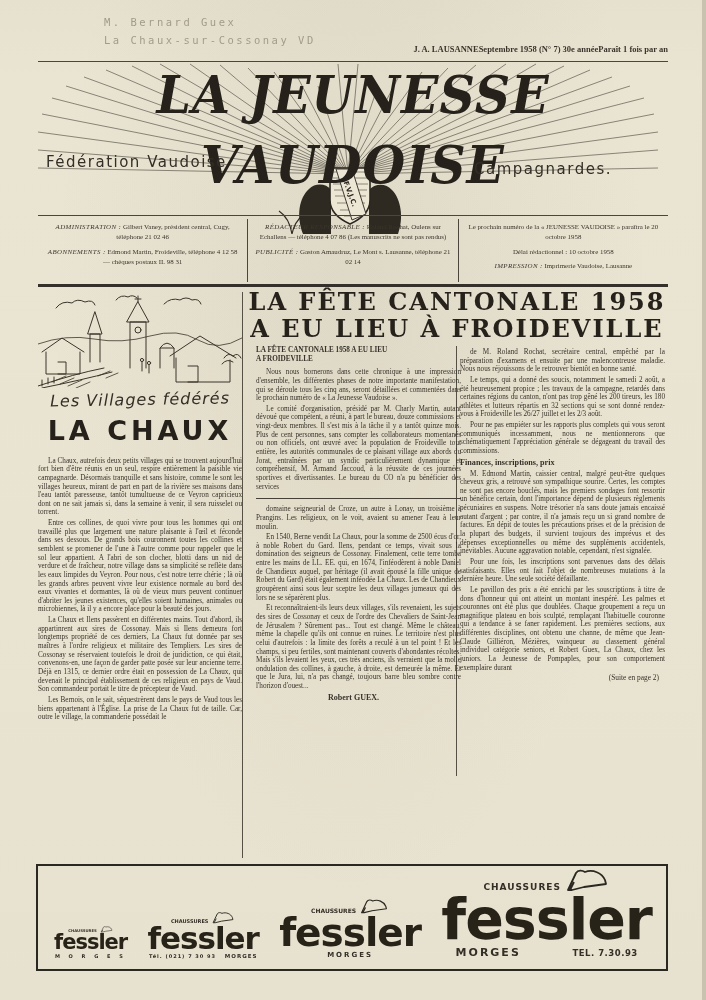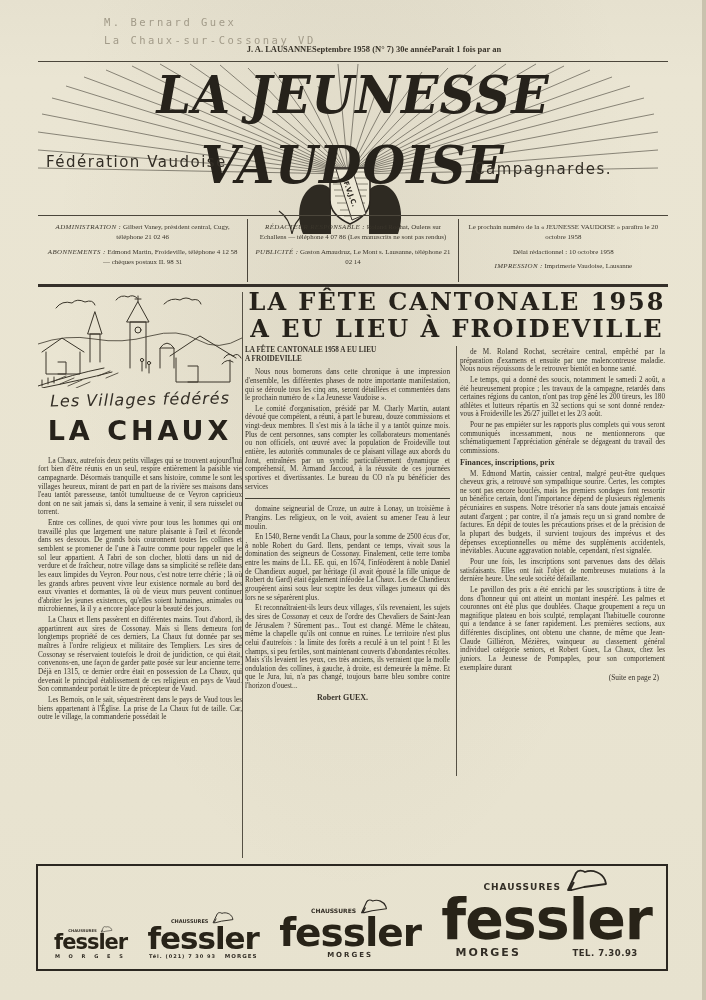--- a/index.html
+++ b/index.html
@@ -6,22 +6,22 @@
   body{width:706px;height:1000px;background:#c9c2ae;font-family:"Liberation Serif",serif;}
   .page{position:relative;width:702px;height:1000px;overflow:hidden;color:#2d2922;
     background:
       radial-gradient(ellipse at 50% 30%, rgba(120,110,90,.10), rgba(0,0,0,0) 60%),
       linear-gradient(180deg,#e6e1cf 0%, #eae5d3 8%, #e9e4d1 60%, #e7e2cf 100%);}
   .abs{position:absolute;}
   
   .address{left:104px;top:13px;font-family:"DejaVu Sans Mono",monospace;font-size:10.5px;
     letter-spacing:2.5px;color:#a29b89;line-height:1.75;}
   
-  .dateline{left:38px;top:44px;width:630px;display:flex;justify-content:center;
-    font-size:8.5px;font-weight:bold;color:#3a352b;margin-left:21px;}
+  .dateline{left:38px;top:44px;width:630px;display:flex;justify-content:flex-end;
+    font-size:8.5px;font-weight:bold;color:#3a352b;}
   .rule{background:#4b463b;}
   .rule-dateline{left:38px;top:61px;width:630px;height:1px;}
   .rule-masthead{left:38px;top:215px;width:630px;height:1px;}
   .rule-heavy{left:38px;top:284px;width:630px;height:2.5px;background:#35302a;}
   
   .art-top{left:0;top:0;}
   .masthead{left:33px;top:64px;width:640px;margin:0;text-align:center;
     font-family:"DejaVu Serif",serif;font-style:italic;font-weight:bold;font-size:49px;
     letter-spacing:1px;color:#26221b;line-height:1.35;transform:scaleY(1.06);}
   .sub{font-family:"DejaVu Sans",sans-serif;font-size:15px;letter-spacing:1.5px;color:#332e26;line-height:1.9;}
@@ -33,21 +33,21 @@
   .infocell + .infocell{border-left:1px solid #4b463b;}
   .infocell p{margin:0 0 4px 0;}
   .ilabel{font-style:italic;letter-spacing:.4px;}
   
   .vrule{background:#555044;width:1px;}
   .vrule-1{left:242px;top:292px;height:566px;}
   .vrule-2{left:456px;top:346px;height:430px;}
   .col{font-size:7.2px;line-height:1.2;text-align:justify;color:#37322a;}
   .col p{margin:0 0 2px 0;text-indent:10px;}
   .left-col{left:38px;top:292px;width:204px;}
-  .mid-col{left:245px;top:346px;width:205px;}
+  .mid-col{left:256px;top:346px;width:205px;}
   .right-col{left:460px;top:348px;width:205px;}
   
   .sketch{display:block;margin:0 0 2px 0;}
   .caption{font-family:"DejaVu Sans",sans-serif;font-style:italic;font-size:16px;color:#332e26;
     text-align:center;letter-spacing:1px;transform:rotate(-1deg);margin:0 0 6px 0;}
   .chaux-head{font-family:"DejaVu Sans",sans-serif;font-weight:bold;font-size:27px;letter-spacing:4px;
     text-align:center;margin:0 0 9px 0;color:#26221b;}
   
   .fete-head{left:246px;top:289px;width:422px;margin:0;text-align:center;
     font-family:"DejaVu Serif",serif;font-weight:bold;font-size:24px;letter-spacing:2px;

